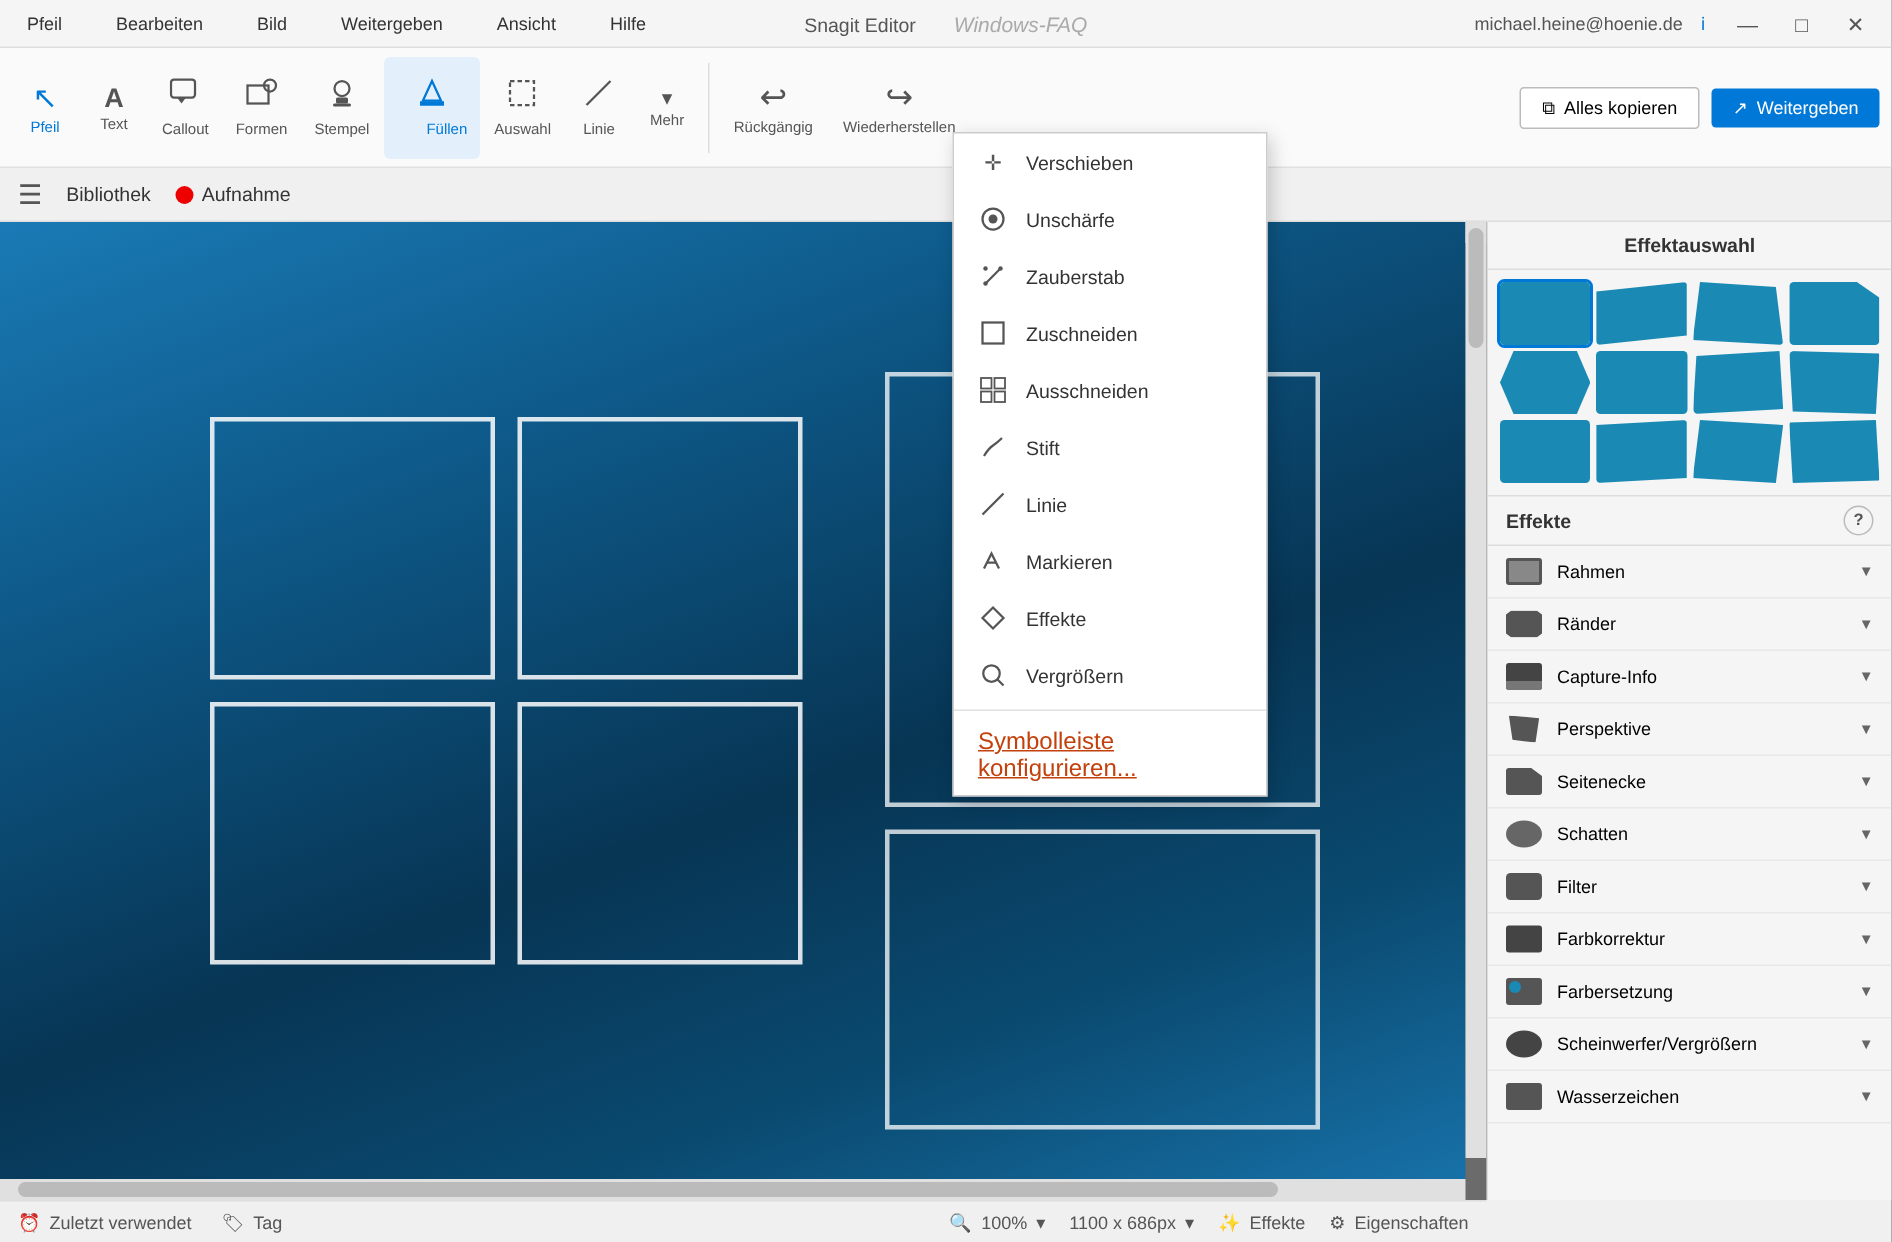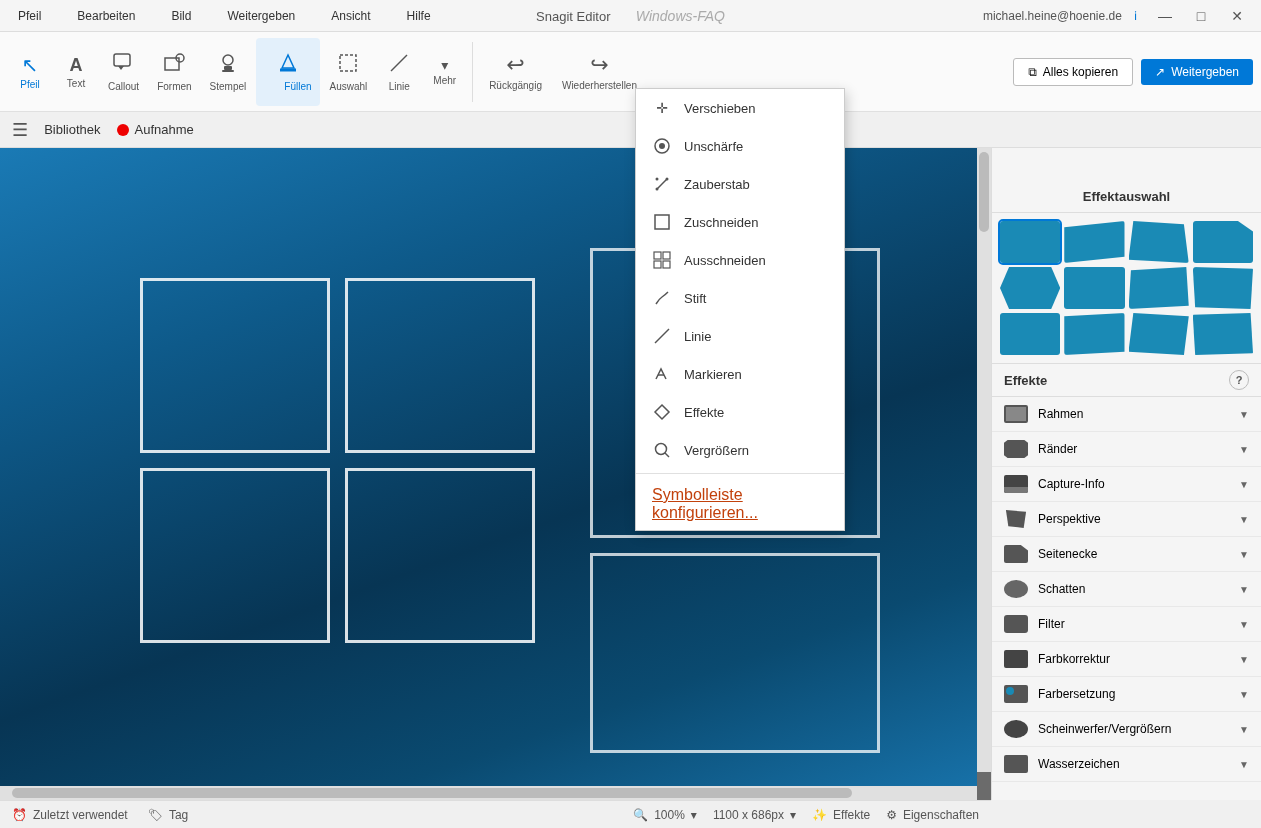--- a/index.html
+++ b/index.html
@@ -101,21 +101,20 @@
       display: flex;
       flex-direction: column;
     }
     .effektauswahl-header {
       padding: 8px 12px;
       font-size: 13px;
       font-weight: bold;
       color: #333;
       border-bottom: 1px solid #ddd;
       text-align: center;
-      margin-top: 33px;
     }
     .effect-grid {
       display: grid;
       grid-template-columns: repeat(4, 1fr);
       gap: 4px;
       padding: 8px;
     }
     .effect-thumb {
       height: 42px;
       background: #1a8ab5;

